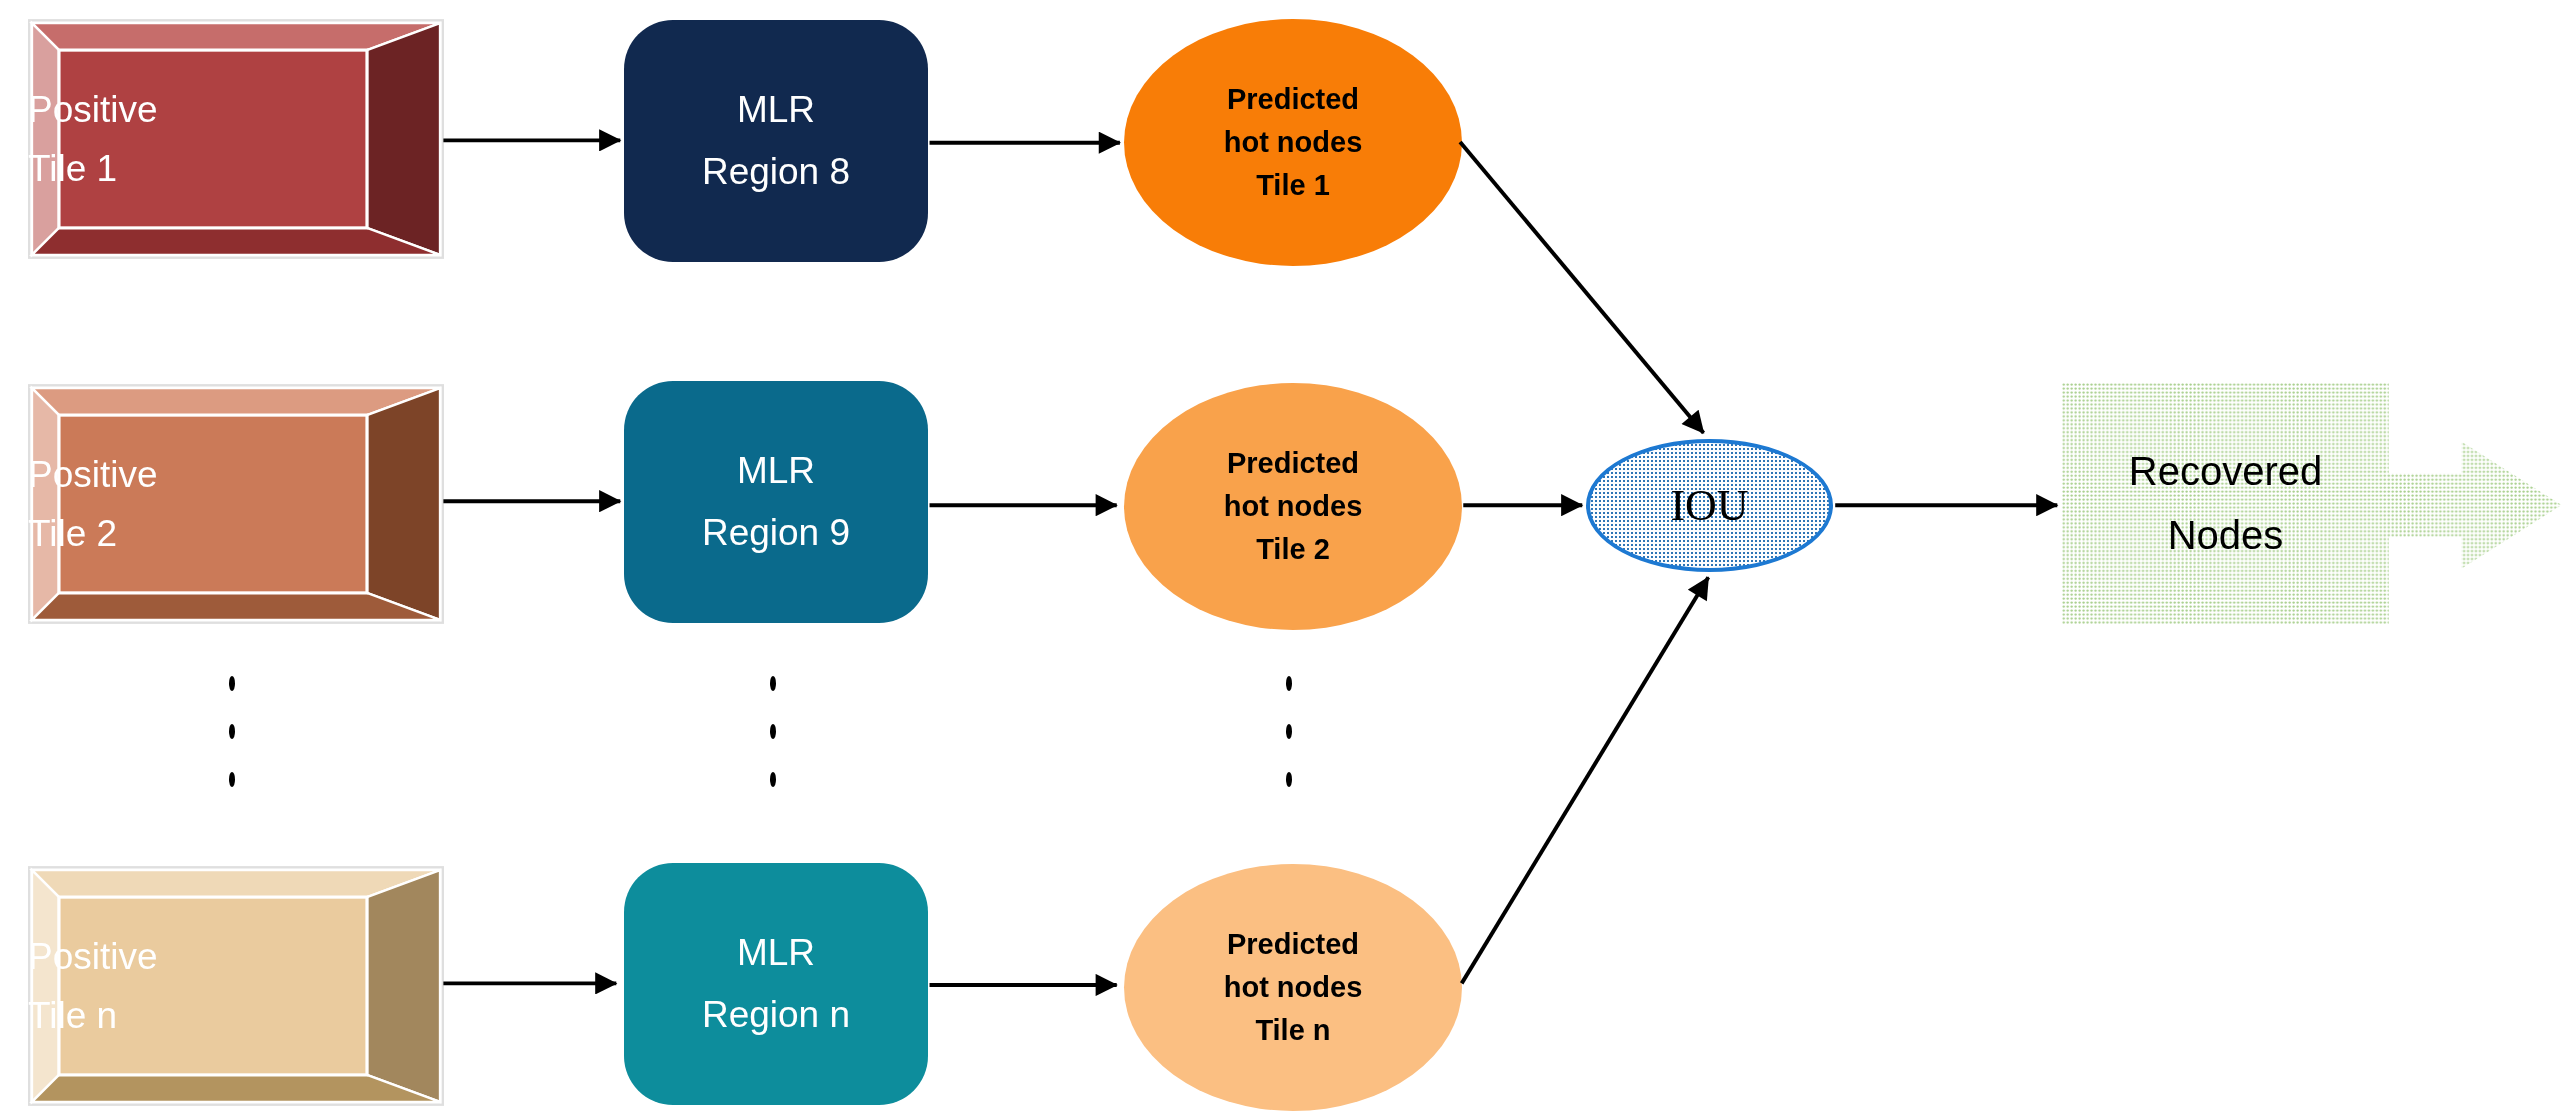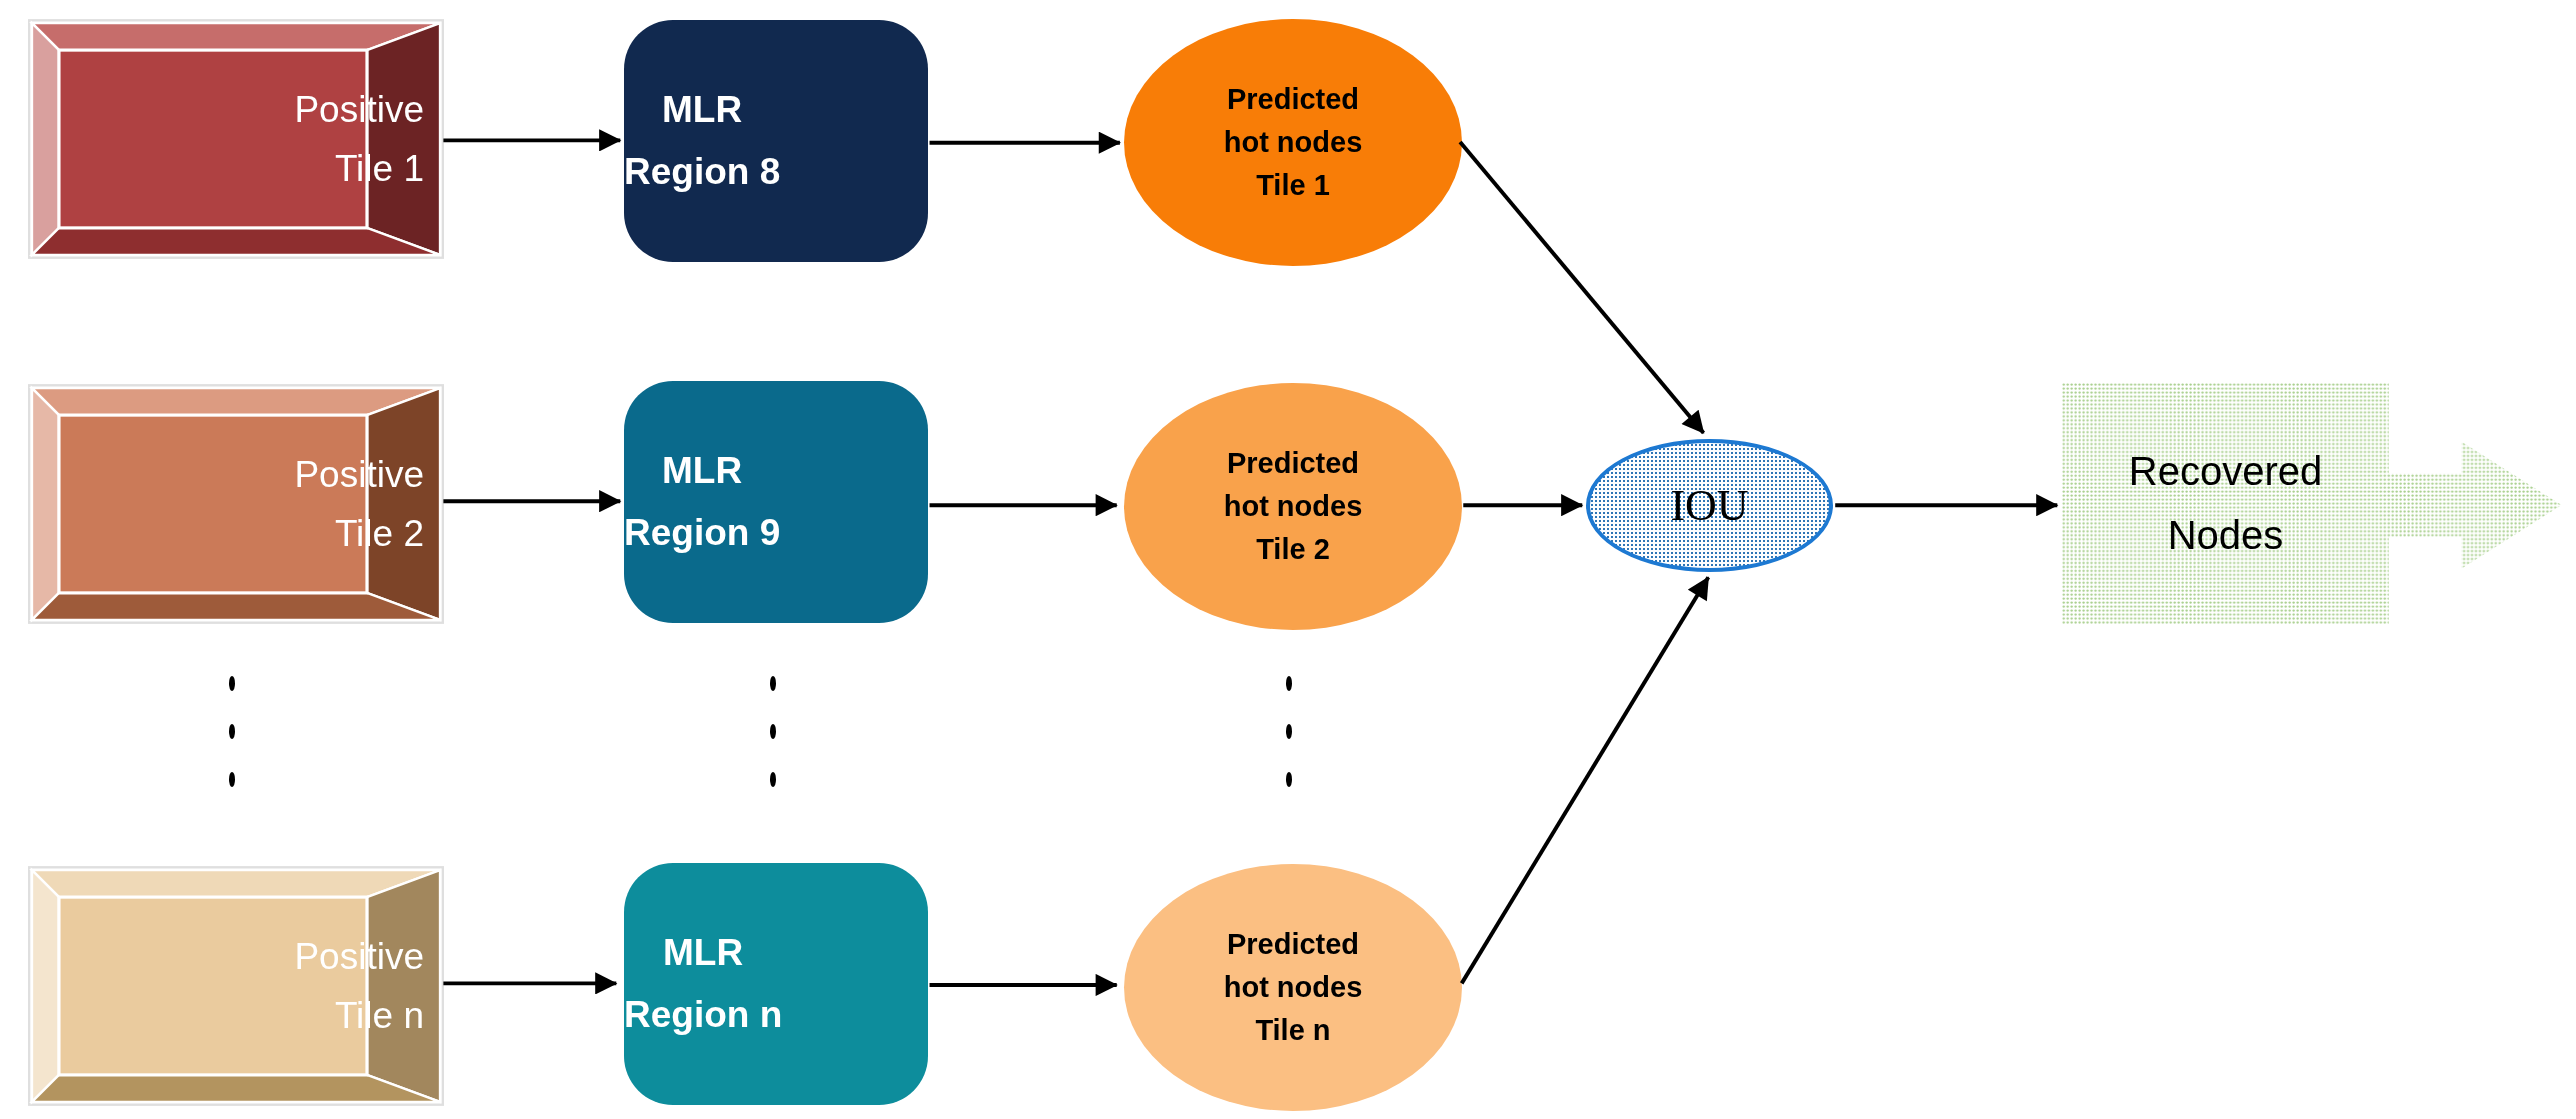--- a/index.html
+++ b/index.html
@@ -5,29 +5,29 @@
   html,body{margin:0;padding:0;background:#ffffff;}
   .canvas{
     position:relative;width:2576px;height:1119px;background:#ffffff;overflow:hidden;
     font-family:"Liberation Sans",sans-serif;
   }
   
   .tile{position:absolute;left:28px;width:416px;height:240px;}
   .tile-0{top:19px}.tile-1{top:384px}.tile-2{top:866px}
   .tile svg{position:absolute;left:0;top:0;}
   .tile-label{
-    position:absolute;inset:0;display:flex;flex-direction:column;align-items:flex-end;
+    position:absolute;inset:0;display:flex;flex-direction:column;align-items:flex-start;
     justify-content:center;text-align:center;font-size:37px;line-height:1.6;
     padding-right:20px;box-sizing:border-box;
   }
   
   .mlr{
     position:absolute;left:624px;width:304px;height:242px;border-radius:49px;
-    display:flex;align-items:center;justify-content:flex-start;text-align:center;
-    font-size:37px;line-height:1.68;font-weight:bold;
+    display:flex;align-items:center;justify-content:center;text-align:center;
+    font-size:37px;line-height:1.68;
   }
   .mlr-0{top:20px}.mlr-1{top:381px}.mlr-2{top:863px}
   
   .pred{
     position:absolute;left:1124px;width:338px;height:247px;border-radius:50%;
     display:flex;align-items:center;justify-content:center;text-align:center;
     font-size:29px;line-height:1.48;font-weight:bold;
   }
   .pred-0{top:19px}.pred-1{top:383px}.pred-2{top:864px}
   

